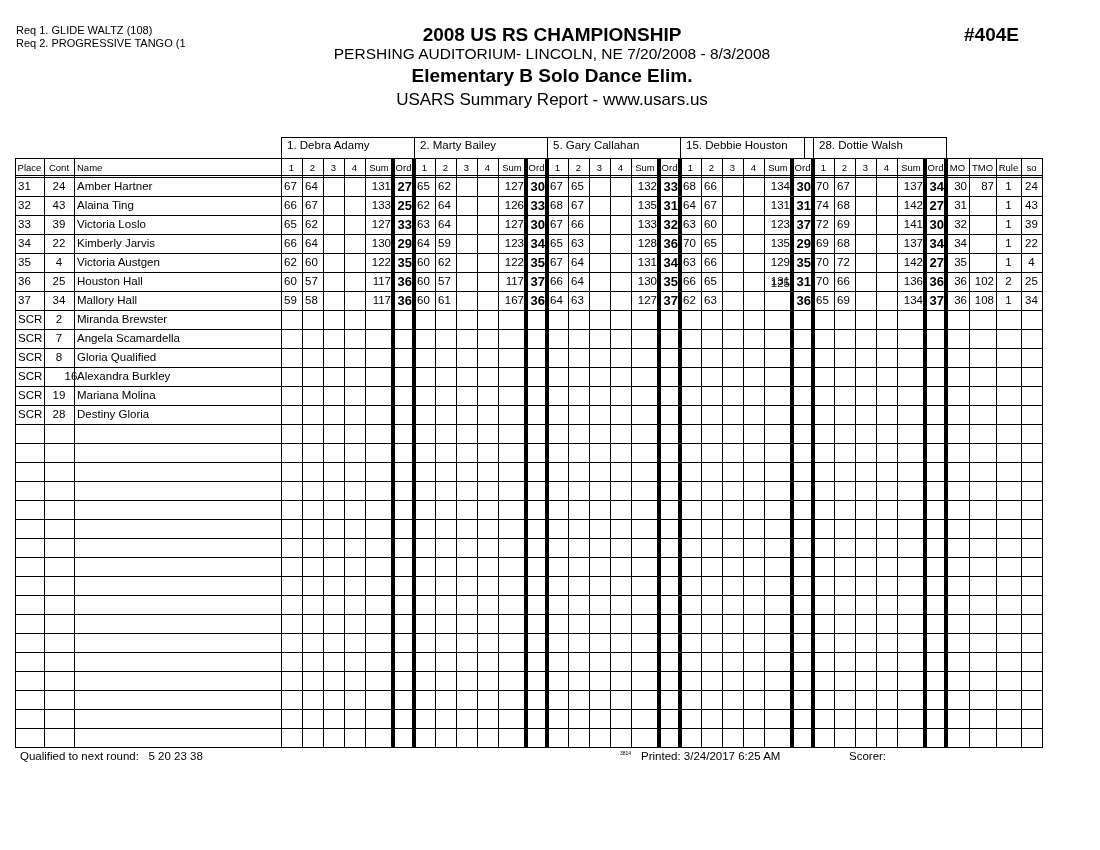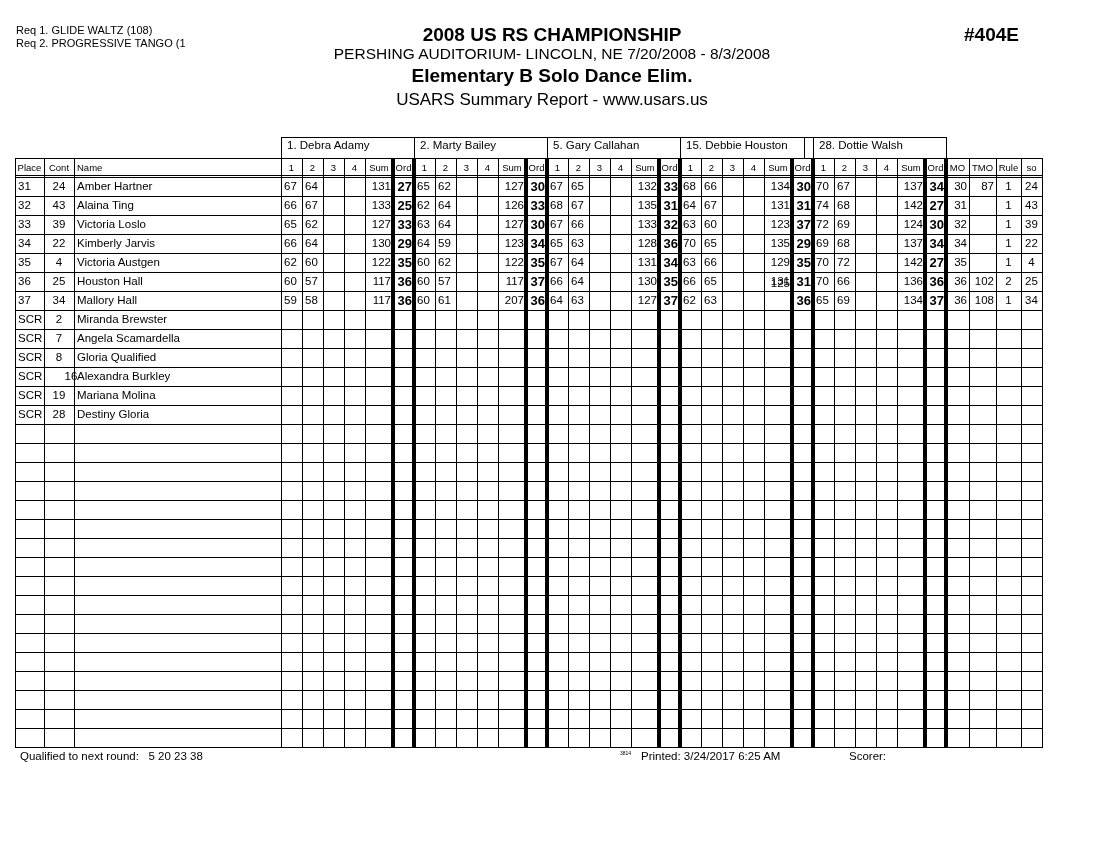--- a/index.html
+++ b/index.html
@@ -192,21 +192,21 @@
       <div class="cell lnum" style="left: 680px; top: 215px; width: 21px; height: 19px;">63</div>
       <div class="cell lnum" style="left: 701px; top: 215px; width: 21px; height: 19px;">60</div>
       <div class="cell lnum" style="left: 722px; top: 215px; width: 21px; height: 19px;"></div>
       <div class="cell lnum" style="left: 743px; top: 215px; width: 21px; height: 19px;"></div>
       <div class="cell num" style="left: 764px; top: 215px; width: 28px; height: 19px;">123</div>
       <div class="cell ord" style="left: 792px; top: 215px; width: 21px; height: 19px;">37</div>
       <div class="cell lnum" style="left: 813px; top: 215px; width: 21px; height: 19px;">72</div>
       <div class="cell lnum" style="left: 834px; top: 215px; width: 21px; height: 19px;">69</div>
       <div class="cell lnum" style="left: 855px; top: 215px; width: 21px; height: 19px;"></div>
       <div class="cell lnum" style="left: 876px; top: 215px; width: 21px; height: 19px;"></div>
-      <div class="cell num" style="left: 897px; top: 215px; width: 28px; height: 19px;">124</div>
+      <div class="cell num" style="left: 897px; top: 215px; width: 28px; height: 19px;">141</div>
       <div class="cell ord" style="left: 925px; top: 215px; width: 21px; height: 19px;">30</div>
       <div class="cell num" style="left: 946px; top: 215px; width: 23px; height: 19px;">32</div>
       <div class="cell num" style="left: 969px; top: 215px; width: 27px; height: 19px;"></div>
       <div class="cell ctr" style="left: 996px; top: 215px; width: 25px; height: 19px;">1</div>
       <div class="cell ctr" style="left: 1021px; top: 215px; width: 21px; height: 19px;">39</div>
     </div>
     <div>
       <div class="cell lnum" style="left: 15px; top: 234px; width: 29px; height: 19px;">34</div>
       <div class="cell ctr" style="left: 44px; top: 234px; width: 30px; height: 19px;">22</div>
       <div class="cell lnum" style="left: 74px; top: 234px; width: 207px; height: 19px;">Kimberly Jarvis</div>
@@ -330,21 +330,21 @@
       <div class="cell lnum" style="left: 281px; top: 291px; width: 21px; height: 19px;">59</div>
       <div class="cell lnum" style="left: 302px; top: 291px; width: 21px; height: 19px;">58</div>
       <div class="cell lnum" style="left: 323px; top: 291px; width: 21px; height: 19px;"></div>
       <div class="cell lnum" style="left: 344px; top: 291px; width: 21px; height: 19px;"></div>
       <div class="cell num" style="left: 365px; top: 291px; width: 28px; height: 19px;">117</div>
       <div class="cell ord" style="left: 393px; top: 291px; width: 21px; height: 19px;">36</div>
       <div class="cell lnum" style="left: 414px; top: 291px; width: 21px; height: 19px;">60</div>
       <div class="cell lnum" style="left: 435px; top: 291px; width: 21px; height: 19px;">61</div>
       <div class="cell lnum" style="left: 456px; top: 291px; width: 21px; height: 19px;"></div>
       <div class="cell lnum" style="left: 477px; top: 291px; width: 21px; height: 19px;"></div>
-      <div class="cell num" style="left: 498px; top: 291px; width: 28px; height: 19px;">207</div>
+      <div class="cell num" style="left: 498px; top: 291px; width: 28px; height: 19px;">167</div>
       <div class="cell ord" style="left: 526px; top: 291px; width: 21px; height: 19px;">36</div>
       <div class="cell lnum" style="left: 547px; top: 291px; width: 21px; height: 19px;">64</div>
       <div class="cell lnum" style="left: 568px; top: 291px; width: 21px; height: 19px;">63</div>
       <div class="cell lnum" style="left: 589px; top: 291px; width: 21px; height: 19px;"></div>
       <div class="cell lnum" style="left: 610px; top: 291px; width: 21px; height: 19px;"></div>
       <div class="cell num" style="left: 631px; top: 291px; width: 28px; height: 19px;">127</div>
       <div class="cell ord" style="left: 659px; top: 291px; width: 21px; height: 19px;">37</div>
       <div class="cell lnum" style="left: 680px; top: 291px; width: 21px; height: 19px;">62</div>
       <div class="cell lnum" style="left: 701px; top: 291px; width: 21px; height: 19px;">63</div>
       <div class="cell lnum" style="left: 722px; top: 291px; width: 21px; height: 19px;"></div>

